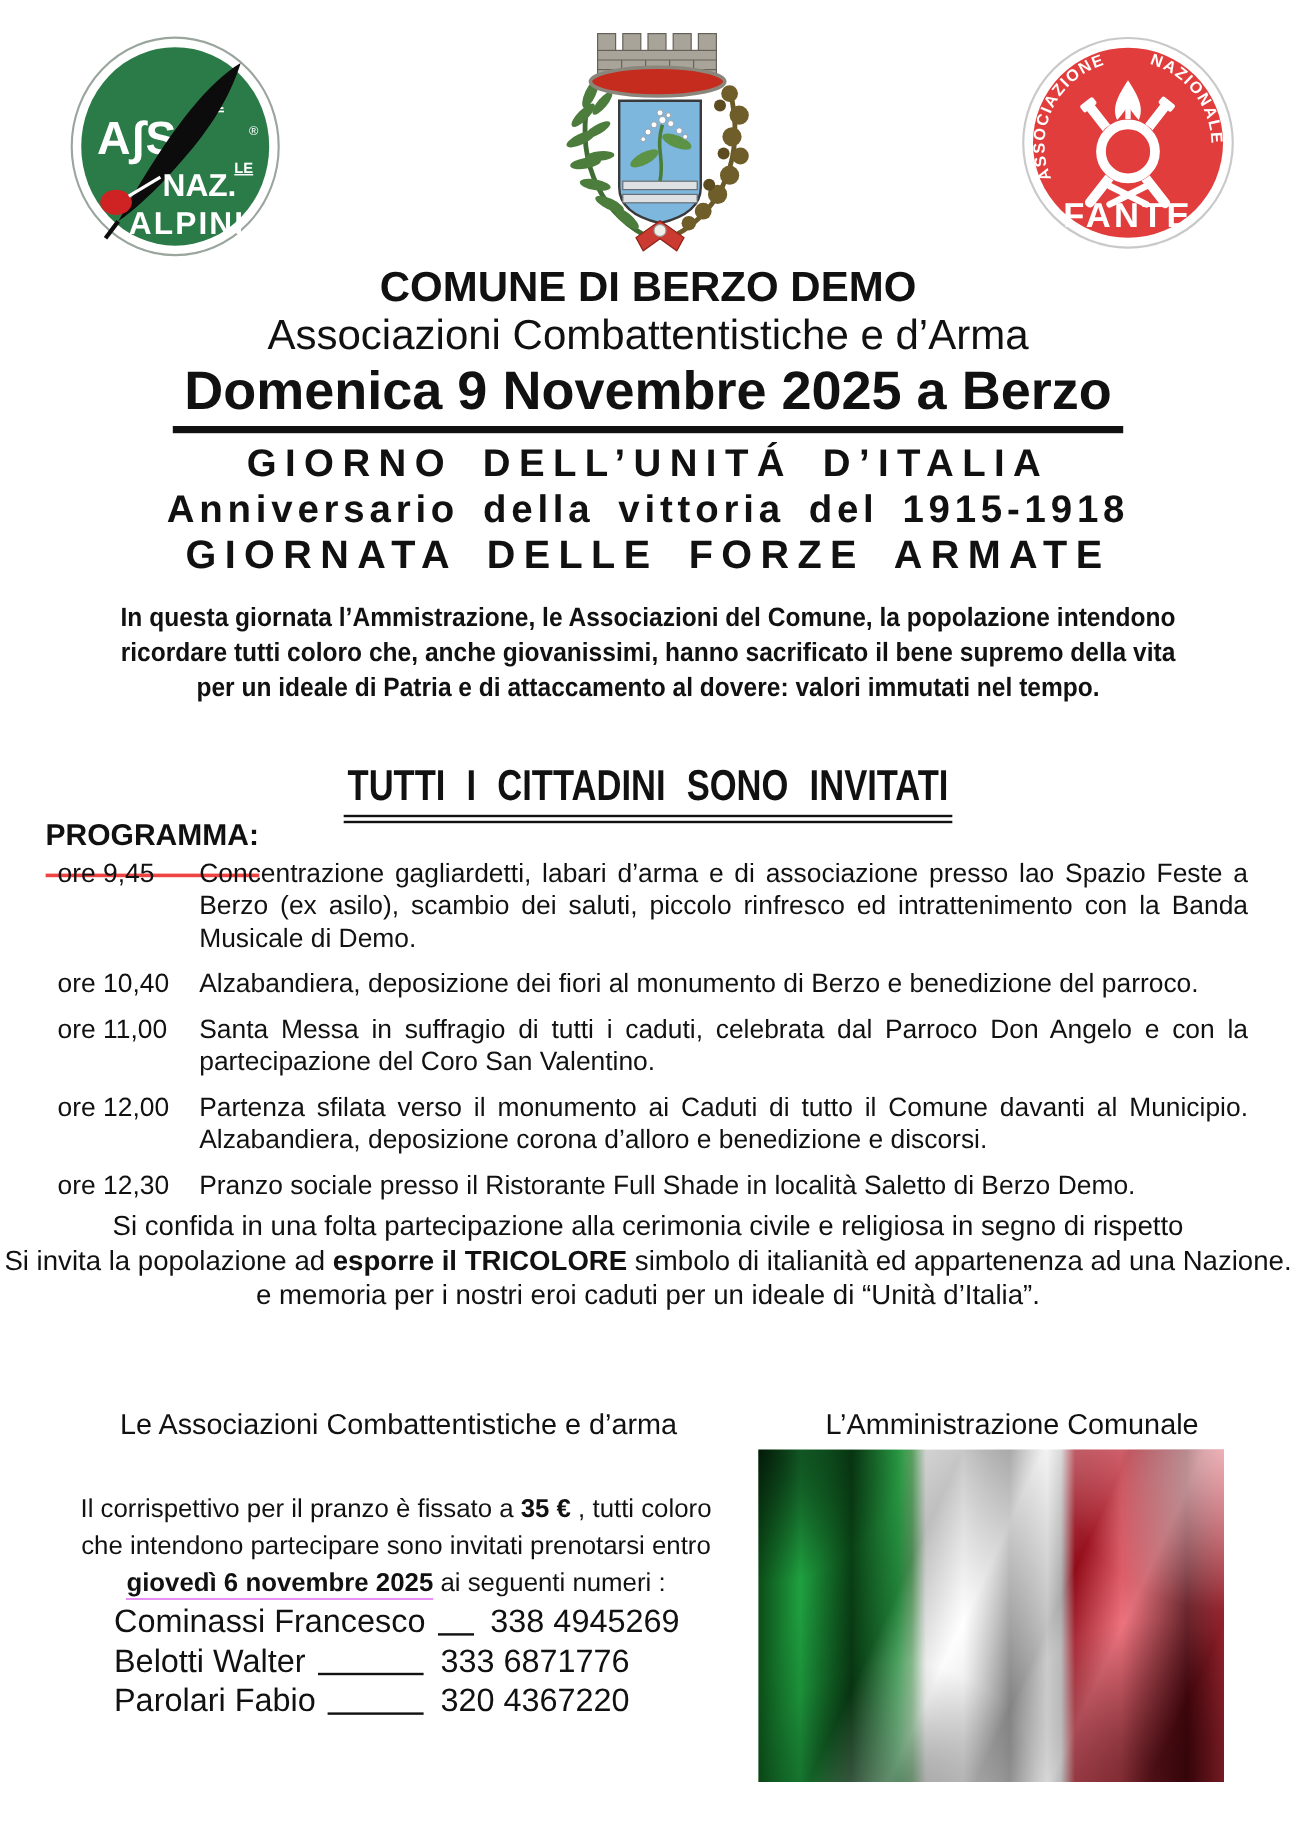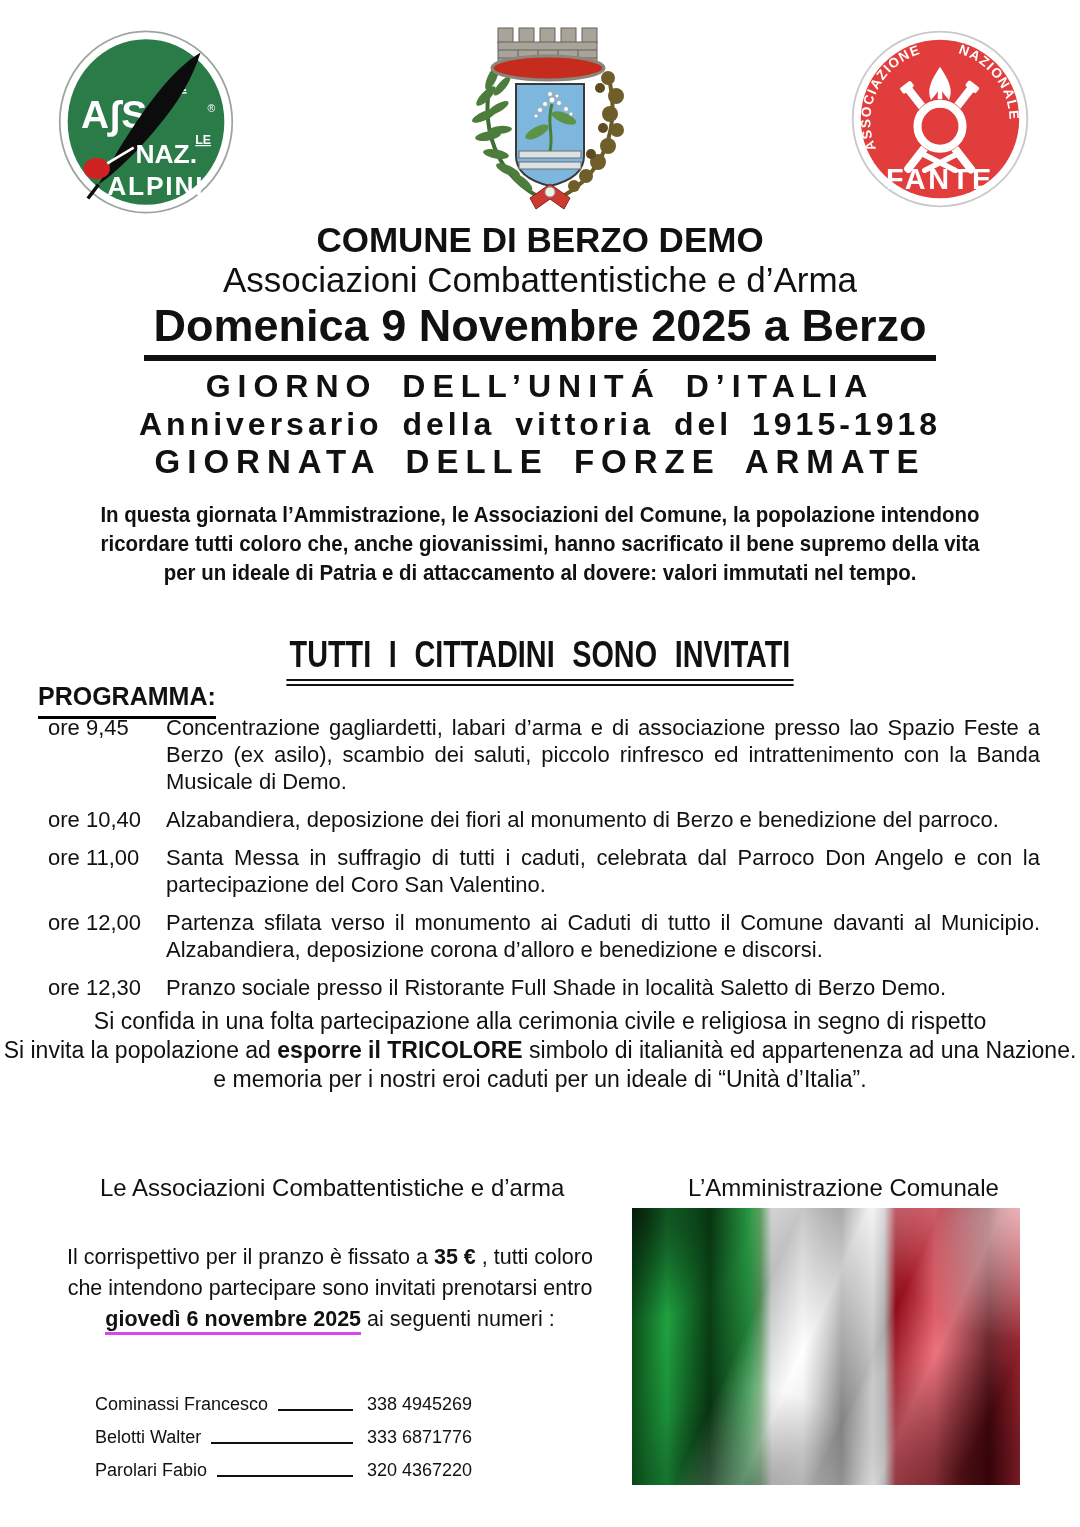--- a/index.html
+++ b/index.html
@@ -24,21 +24,21 @@
   .s1{top:368px;font-size:32px;font-weight:bold;letter-spacing:7px;word-spacing:9px;}
   .s2{top:406px;font-size:32px;font-weight:bold;letter-spacing:4px;word-spacing:7px;}
   .s3{top:443px;font-size:33px;font-weight:bold;letter-spacing:7px;word-spacing:9px;}
 
   .intro{top:500px;font-weight:bold;font-size:22px;line-height:29px;transform:scaleX(.93);transform-origin:50% 0;}
 
   .invite{top:634px;font-size:36px;font-weight:bold;word-spacing:12px;transform:scaleX(.8);transform-origin:50% 0;}
   .invite .dbl{display:inline-block;border-bottom:7px double #111;padding:0 4px 3px;}
 
   .prog-label{position:absolute;left:38px;top:682px;font-size:25px;font-weight:bold;}
-  .prog-label .u2{display:inline-block;border-bottom:3px solid #000000;padding-bottom:5px;}
+  .prog-label .u2{display:inline-block;border-bottom:3px solid #ef4444;padding-bottom:17px;}
 
   .program{position:absolute;left:48px;right:40px;top:714px;}
   .prow{display:flex;margin-bottom:11px;font-size:22px;line-height:27px;}
   .ptime{flex:none;width:118px;font-weight:normal;}
   .ptext{flex:1;text-align:justify;}
 
   .tric{top:1007px;font-size:23px;line-height:29px;}
   .depo{position:absolute;left:30px;top:1094px;font-size:23px;line-height:31px;white-space:nowrap;}
 
   .sig{position:absolute;top:1174px;font-size:24px;white-space:nowrap;}
@@ -53,23 +53,23 @@
       radial-gradient(70% 90% at 0% 0%, rgba(0,0,0,.65) 0%, rgba(0,0,0,0) 45%),
       radial-gradient(60% 80% at 85% 95%, rgba(0,0,0,.35) 0%, rgba(0,0,0,0) 55%),
       radial-gradient(50% 60% at 30% 100%, rgba(0,0,0,.3) 0%, rgba(0,0,0,0) 60%),
       linear-gradient(115deg, rgba(0,0,0,0) 18%, rgba(0,0,0,.22) 33%, rgba(255,255,255,.45) 46%, rgba(0,0,0,.18) 60%, rgba(255,255,255,.3) 72%, rgba(0,0,0,.35) 88%),
       linear-gradient(90deg,#0b4d18 0%,#1fa040 9%,#0a4416 20%,#2aa648 30%,#63b16b 33%,#f2f2f2 36%,#ffffff 44%,#9f9f9f 54%,#ececec 62%,#cfcfcf 65%,#b00e1e 68%,#e63848 78%,#6f0a14 92%,#e13242 100%);
   }
 
   
   .lunch{position:absolute;left:20px;top:1242px;width:620px;text-align:center;
          font-size:21.5px;line-height:31px;white-space:nowrap;}
-  .lunch .u3{border-bottom:3px solid #d946ef;padding-bottom:1px;}
-
-  .contacts{position:absolute;left:95px;top:1334px;width:412px;font-size:18px;margin-top:48px;}
+  .lunch .u3{border-bottom:1px solid #d946ef;padding-bottom:1px;}
+
+  .contacts{position:absolute;left:95px;top:1334px;width:412px;font-size:27px;}
   .crow{display:flex;align-items:flex-end;height:33px;}
   .cname{white-space:nowrap;}
   .cline{flex:1;border-bottom:2px solid #111;margin:0 14px 4px 10px;min-width:30px;}
   .cphone{flex:none;width:140px;white-space:nowrap;}
 </style>
 </head>
 <body>
 
 <div class="page">
 

